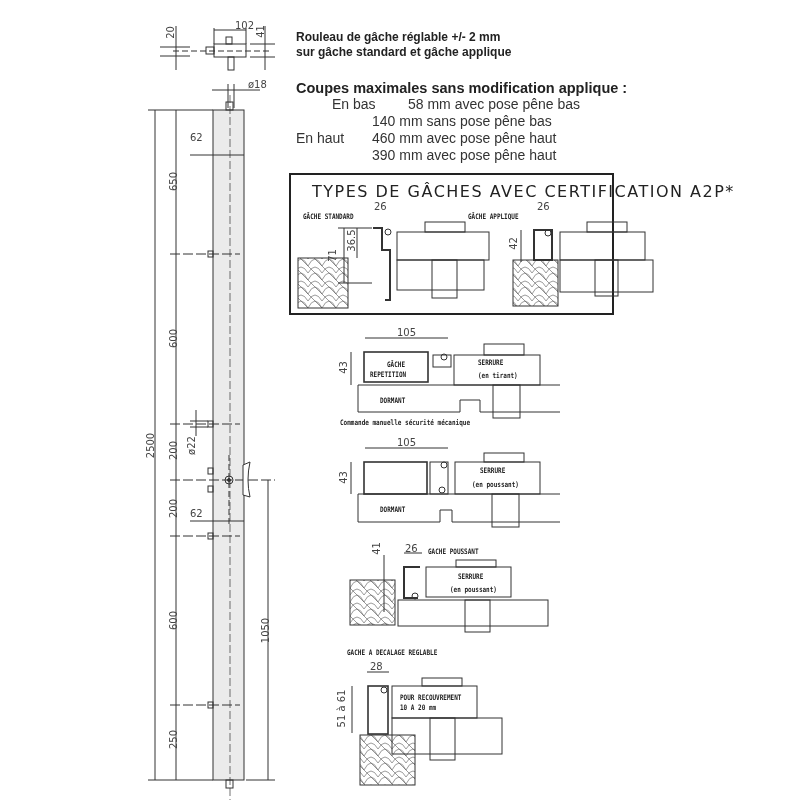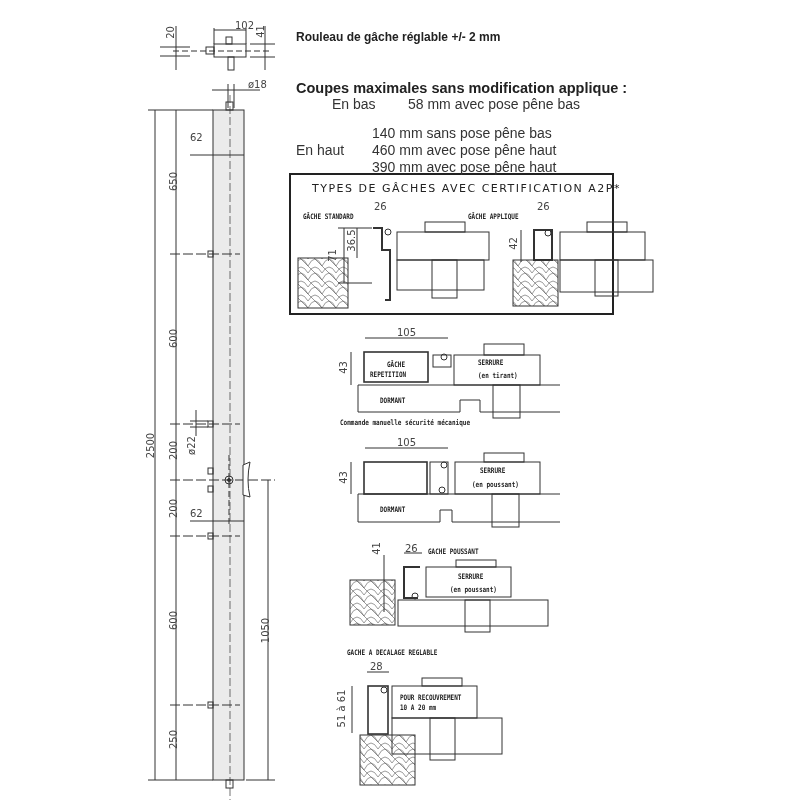--- a/index.html
+++ b/index.html
@@ -4,21 +4,21 @@
 <style>
   html, body { margin:0; padding:0; background:#ffffff; }
   body { width:800px; height:800px; position:relative; overflow:hidden; font-family:"Liberation Sans", sans-serif; color:#222; }
   svg { position:absolute; left:0; top:0; }
   .t { position:absolute; white-space:nowrap; }
   .note { font-size:12px; font-weight:bold; color:#222; line-height:15px; }
   .coupes-title { font-size:14.5px; font-weight:bold; color:#222; }
   .coupes-row { font-size:14px; color:#333; line-height:17px; }
   .dim { position:absolute; font-family:"DejaVu Sans", sans-serif; font-size:10px; color:#444; white-space:nowrap; }
   .rot { transform:rotate(-90deg); transform-origin:center center; }
-  .box-title { font-family:"DejaVu Sans", sans-serif; font-size:11px; letter-spacing:1.5px; color:#222; }
+  .box-title { font-family:"DejaVu Sans", sans-serif; font-size:16px; letter-spacing:1.5px; color:#222; }
   .lbl { position:absolute; font-family:"DejaVu Sans Mono", monospace; font-size:7.5px; font-weight:bold; color:#222; white-space:nowrap; transform:scaleX(0.8); transform-origin:left top; }
   .ctr { text-align:center; }
 </style>
 </head>
 <body>
 
 <svg width="800" height="800" viewBox="0 0 800 800">
   <defs>
     <pattern id="wood" width="14" height="14" patternUnits="userSpaceOnUse">
       <path d="M0 14 Q7 0 14 14 M0 7 Q7 -5 14 7 M0 0 L14 14" stroke="#555" stroke-width="0.6" fill="none"></path>
@@ -171,29 +171,30 @@
 <div class="dim rot" style="left:164px; top:503px;">200</div>
 <div class="dim rot" style="left:164px; top:615px;">600</div>
 <div class="dim rot" style="left:164px; top:734px;">250</div>
 <div class="dim" style="left:190px; top:132px;">62</div>
 <div class="dim" style="left:190px; top:508px;">62</div>
 <div class="dim rot" style="left:182px; top:440px;">ø22</div>
 <div class="dim rot" style="left:253px; top:625px;">1050</div>
 
 <div class="t note" style="left:296px; top:30px;">
   <div>Rouleau de gâche réglable +/- 2 mm</div>
+  <div>sur gâche standard et gâche applique</div>
 </div>
 
 <div class="t coupes-title" style="left:296px; top:80px;">Coupes maximales sans modification applique :</div>
 <div class="t coupes-row" style="left:296px; top:96px;">
   <div style="display:flex;margin-left:36px;">
       <span style="width:76px">En bas</span>
       <span>58 mm avec pose pêne bas</span>
     </div>
-  <div style="display:flex;margin-top:12px;">
+  <div style="display:flex;">
       <span style="width:76px"></span>
       <span>140 mm sans pose pêne bas</span>
     </div>
   <div style="display:flex;">
       <span style="width:76px">En haut</span>
       <span>460 mm avec pose pêne haut</span>
     </div>
   <div style="display:flex;">
       <span style="width:76px"></span>
       <span>390 mm avec pose pêne haut</span>

